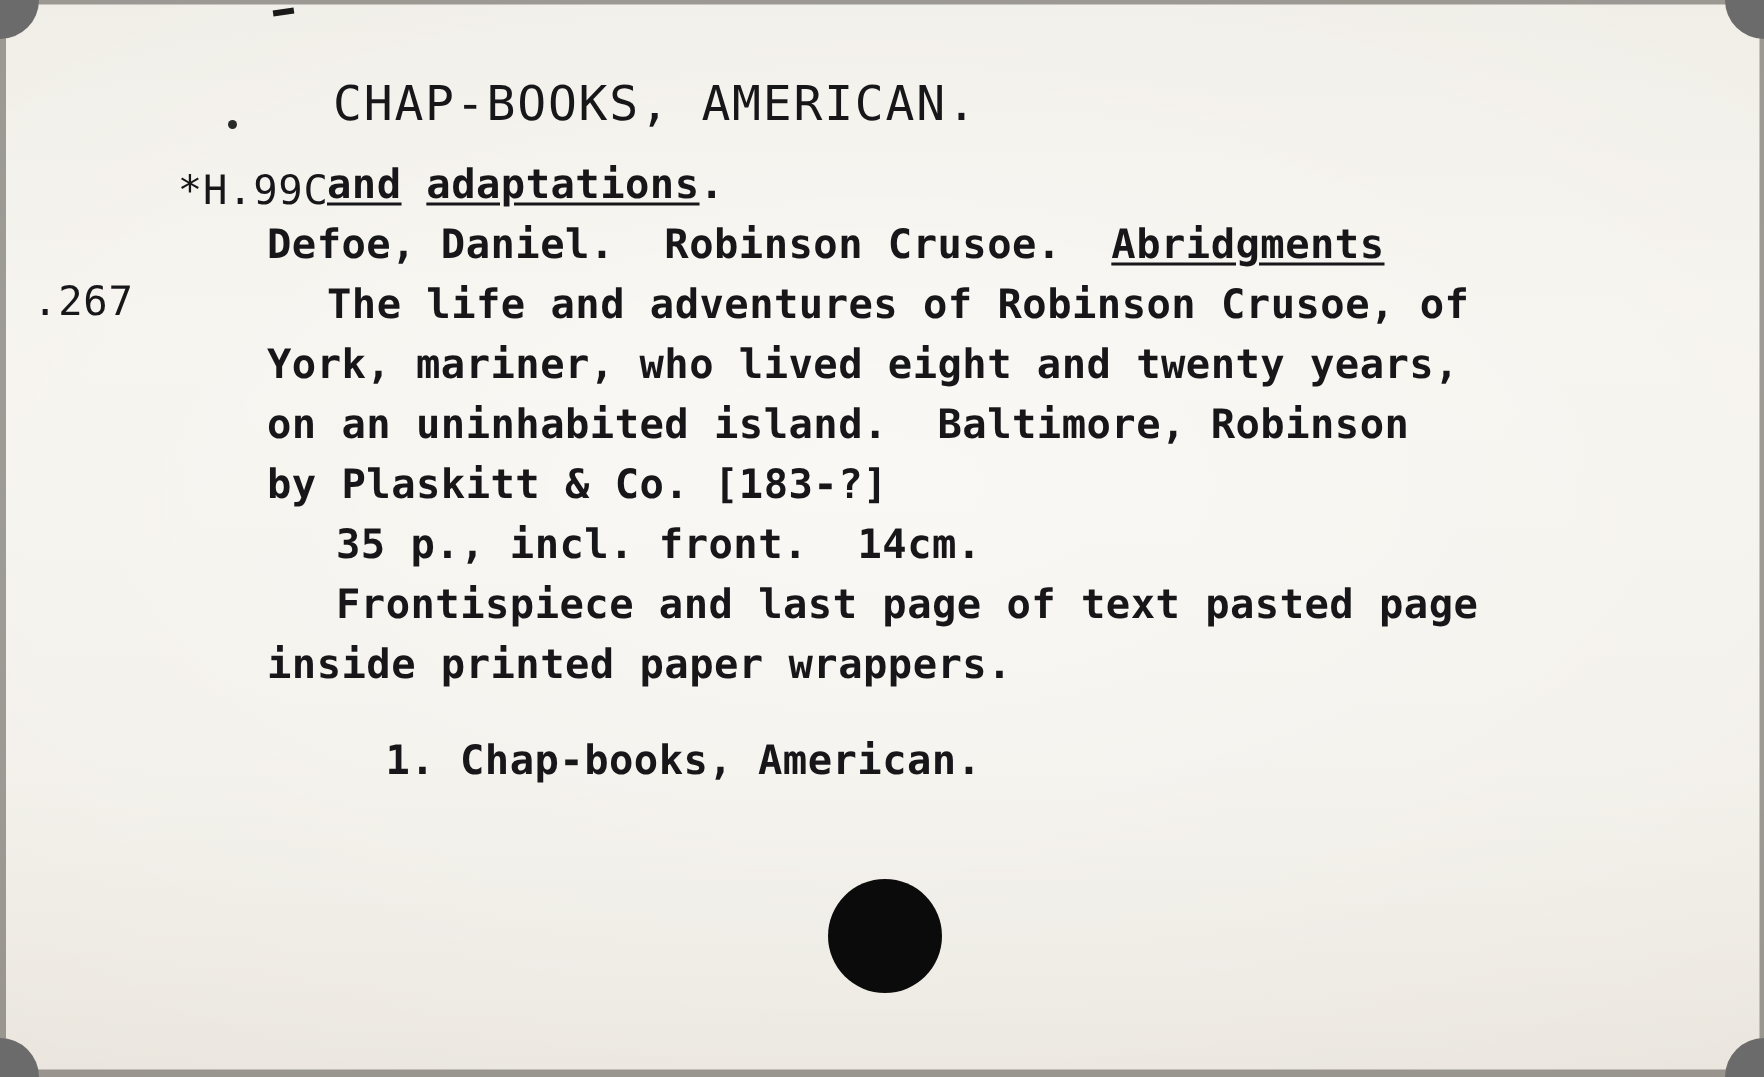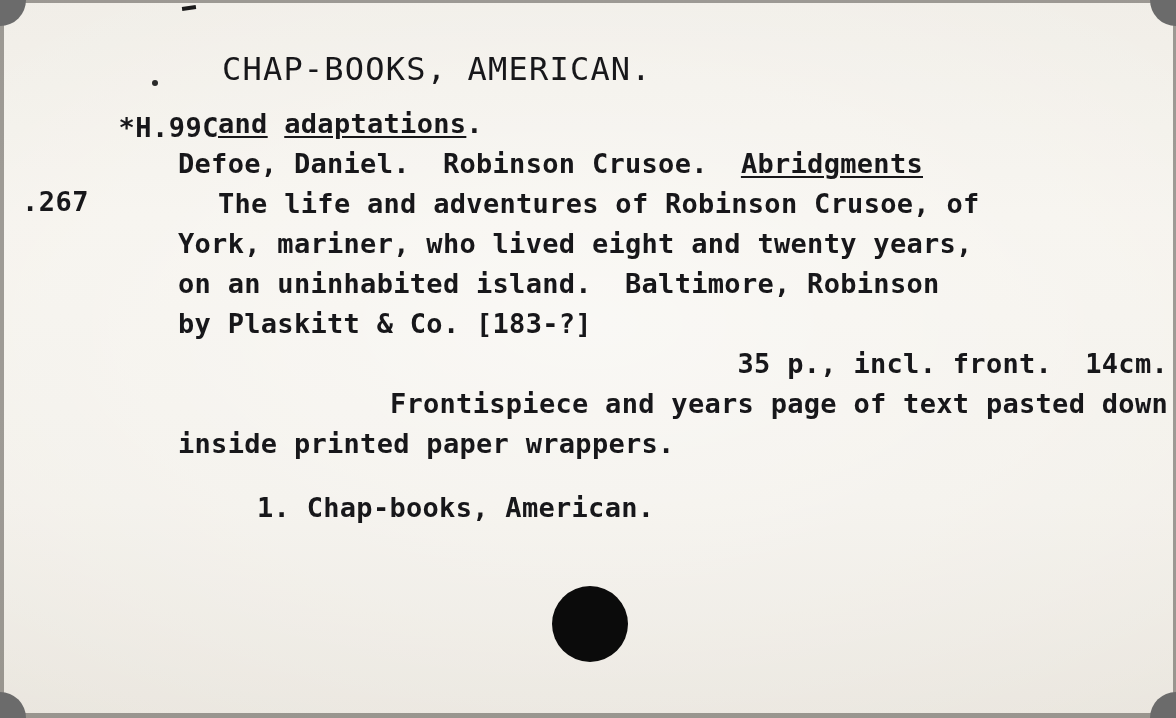--- a/index.html
+++ b/index.html
@@ -67,21 +67,21 @@
     color: #17171a;
   }
 
   .callnum {
     position: absolute;
     left: 18px;
     top: 72px;
     font-size: 27px;
     line-height: 37px;
     letter-spacing: 0.5px;
-    font-weight: 700;
+    font-weight: 400;
     white-space: pre;
   }
   .callnum .line2 {
     display: block;
     margin-left: 4px;
   }
 
   .heading {
     position: absolute;
     left: 222px;
@@ -98,21 +98,21 @@
     top: 104px;
     width: 990px;
     font-size: 27px;
     line-height: 40px;
     letter-spacing: 0.3px;
     font-weight: 700;
   }
 
   .ln { display: block; white-space: pre; }
   .ind1 { padding-left: 40px; }
-  .ind2 { padding-left: 46px; text-align: right; }
+  .ind2 { padding-left: 46px; }
   .u { text-decoration: underline; text-underline-offset: 3px; }
   .smudge { text-decoration: underline; text-underline-offset: 3px; filter: blur(0.2px); }
 
   .tracing {
     position: absolute;
     left: 222px;
     top: 488px;
     font-size: 27px;
     line-height: 40px;
     letter-spacing: 0.3px;
@@ -176,21 +176,21 @@
     <div class="heading">CHAP-BOOKS, AMERICAN.</div>
 
     <div class="body">
       <span class="ln ind1"><span class="smudge">and</span> <span class="smudge">adaptations</span><span>.</span></span>
       <span class="ln"><span>Defoe, Daniel.  Robinson Crusoe.  </span><span class="u">Abridgments</span></span>
       <span class="ln ind1">The life and adventures of Robinson Crusoe, of</span>
       <span class="ln">York, mariner, who lived eight and twenty years,</span>
       <span class="ln">on an uninhabited island.  Baltimore, Robinson</span>
       <span class="ln">by Plaskitt &amp; Co. [183-?]</span>
       <span class="ln ind2">35 p., incl. front.  14cm.</span>
-      <span class="ln ind2">Frontispiece and years page of text pasted down</span>
+      <span class="ln ind2">Frontispiece and last page of text pasted page</span>
       <span class="ln">inside printed paper wrappers.</span>
     </div>
 
     <div class="tracing">1. Chap-books, American.</div>
 
     <div class="punchhole"></div>
   </div>
 </div>
 
 </body></html>

